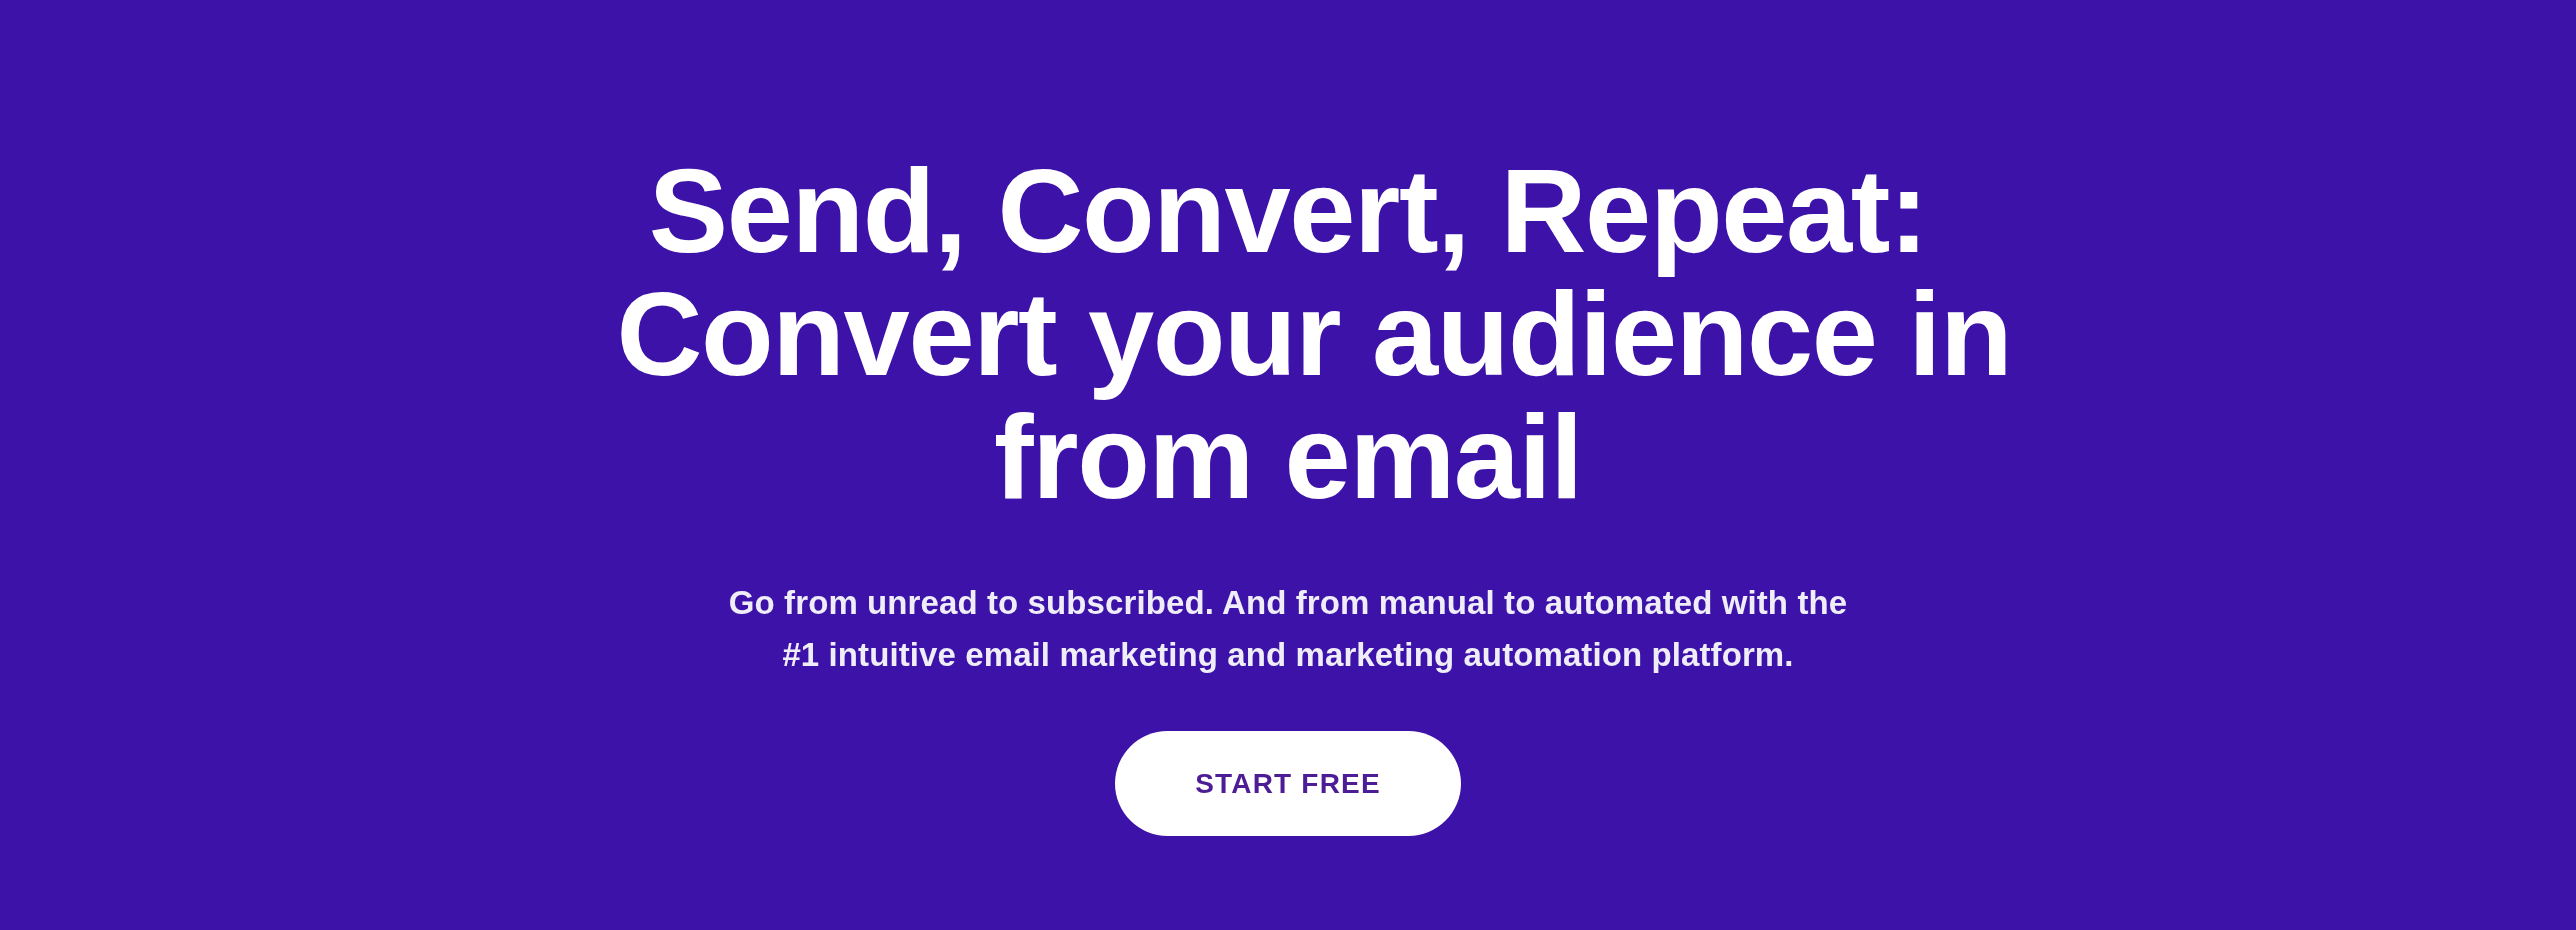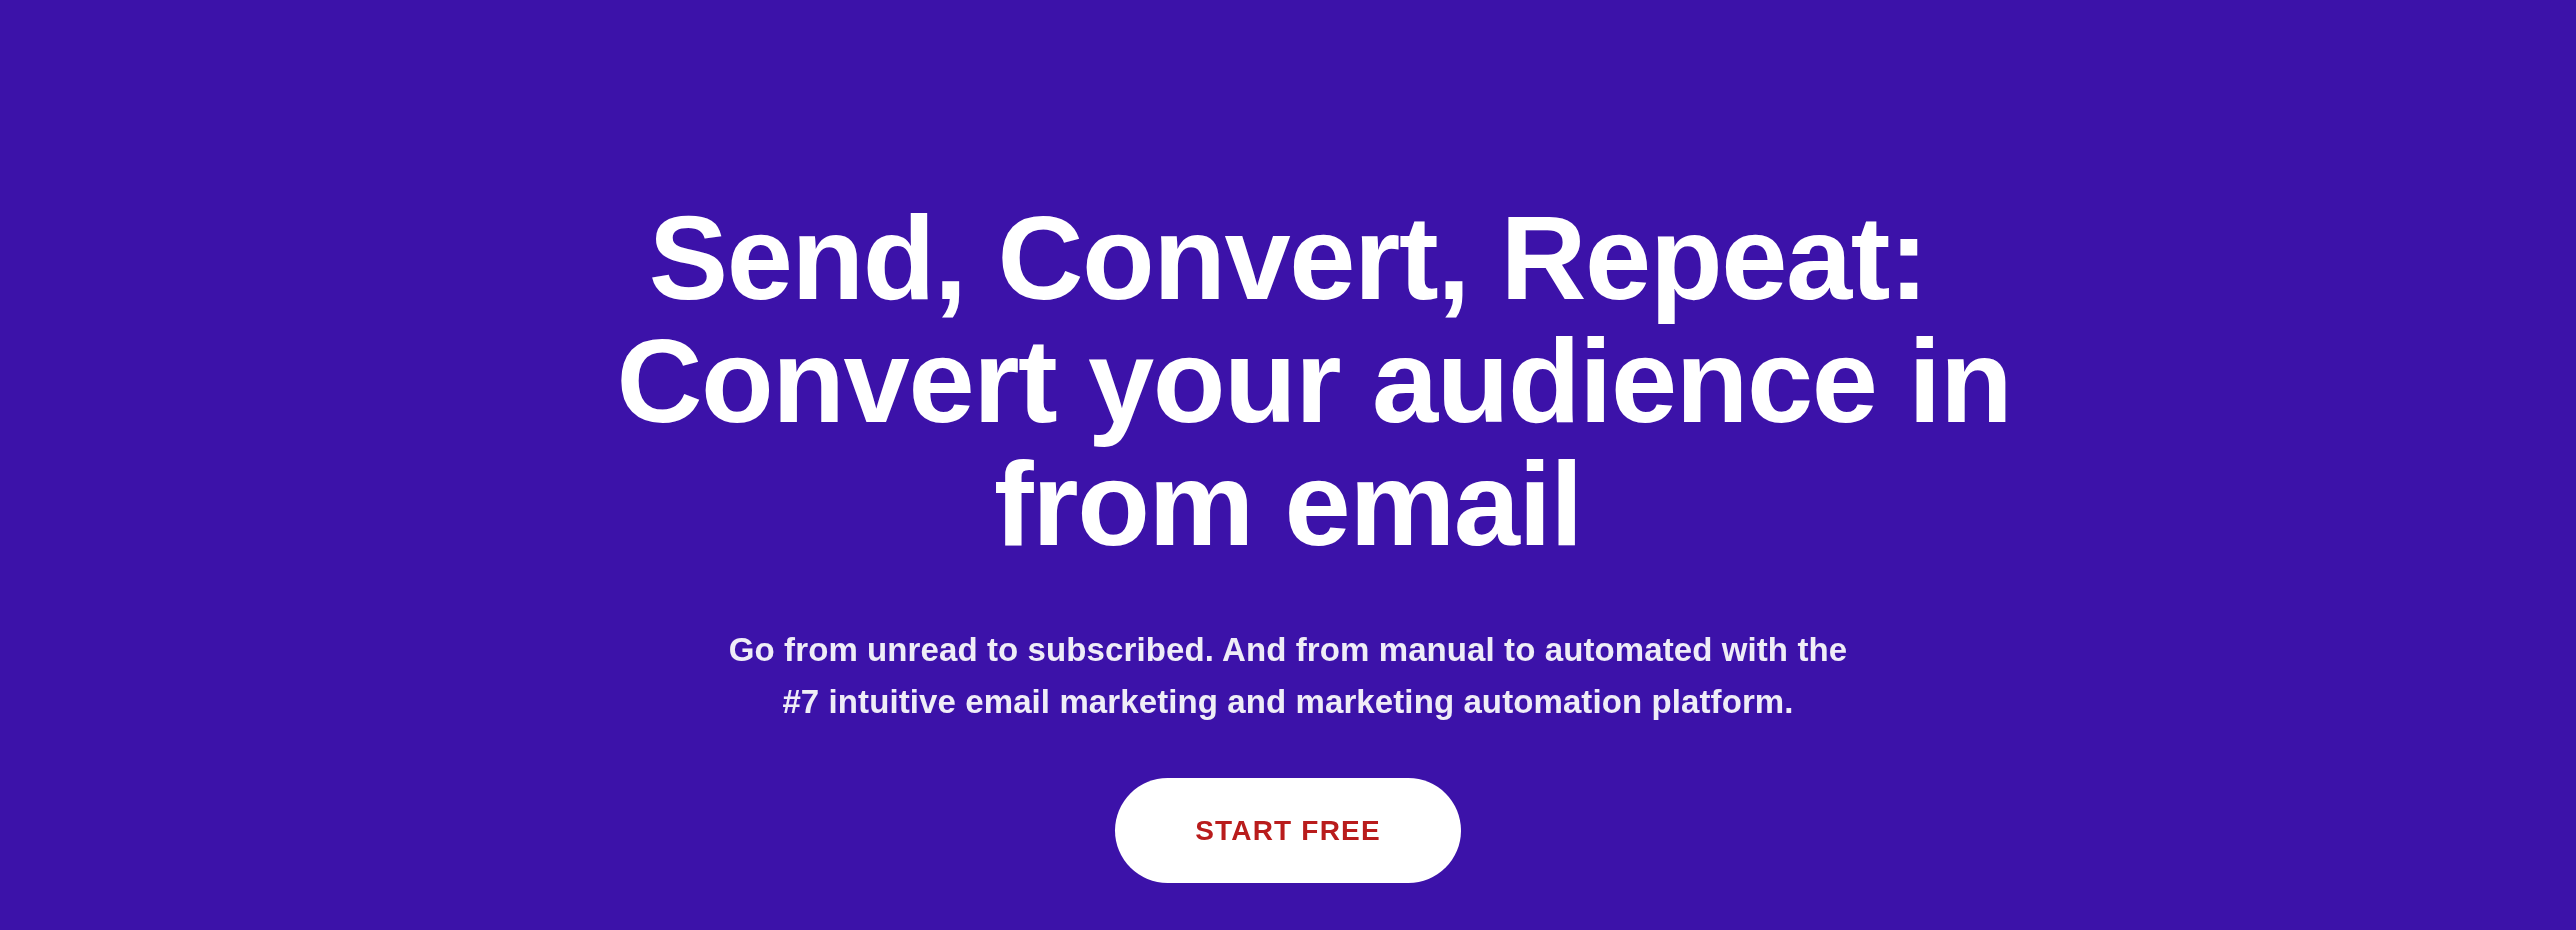--- a/index.html
+++ b/index.html
@@ -17,21 +17,20 @@
   }
 
   .hero {
     position: relative;
     width: 2576px;
     height: 930px;
     background: #3C12A9;
     display: flex;
     flex-direction: column;
     align-items: center;
-    justify-content: center;
   }
 
   .hero-inner {
     width: 1343px;
     margin: 0 auto;
     text-align: center;
     position: relative;
   }
 
   
@@ -75,21 +74,21 @@
     justify-content: center;
   }
 
   .cta-button {
     display: inline-flex;
     align-items: center;
     justify-content: center;
     width: 346px;
     height: 105px;
     background: #FFFFFF;
-    color: #b91c1c;
+    color: #4c1d95;
     border: none;
     border-radius: 53px;
     font-family: "Liberation Sans", sans-serif;
     font-size: 28px;
     font-weight: 700;
     letter-spacing: 1.2px;
     cursor: pointer;
     text-decoration: none;
     line-height: 1;
   }
@@ -101,21 +100,21 @@
   <div class="hero-inner">
 
     <h1 class="hero-headline">
       <span class="headline-line">Send, Convert, Repeat:</span>
       <span class="headline-line">Convert your audience in</span>
       <span class="headline-line">from email</span>
     </h1>
 
     <p class="hero-subheading">
       <span class="sub-line">Go from unread to subscribed. And from manual to automated with the</span>
-      <span class="sub-line">#7 intuitive email marketing and marketing automation platform.</span>
+      <span class="sub-line">#1 intuitive email marketing and marketing automation platform.</span>
     </p>
 
     <div class="cta-wrap">
       <a class="cta-button" href="#">START FREE</a>
     </div>
 
   </div>
 </div>
 
 

